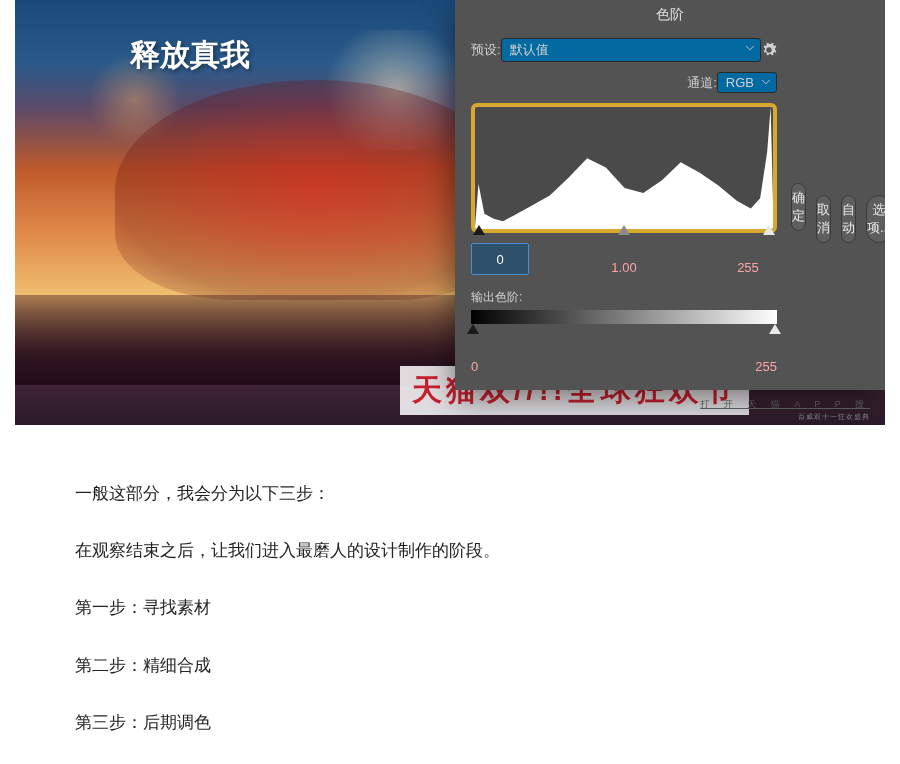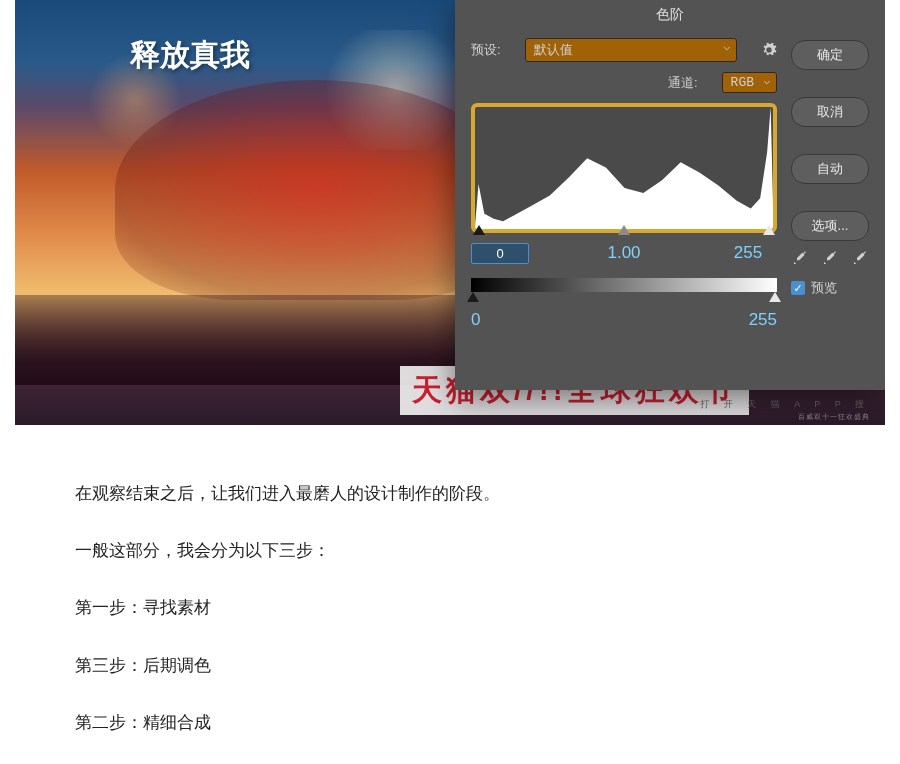--- a/index.html
+++ b/index.html
@@ -8,50 +8,50 @@
   .image-area { position: relative; width: 870px; height: 425px; margin: 0 auto; background: #f0f0f0; overflow: hidden; }
   
   
   .bg-photo { position: absolute; inset: 0; background: linear-gradient(180deg, #1a4a7a 0%, #2a5a8a 15%, #5a4a6a 25%, #c05a2a 40%, #e08a4a 55%, #f0c070 70%, #4a2a3a 85%, #2a1a2a 100%); }
   .bg-structure { position: absolute; top: 80px; left: 100px; width: 400px; height: 220px; background: radial-gradient(ellipse at center, rgba(200,30,30,0.6) 0%, rgba(100,15,15,0.3) 70%, transparent 100%); border-radius: 50% 50% 30% 30%; }
   .bg-fireworks { position: absolute; top: 30px; left: 280px; width: 200px; height: 120px; background: radial-gradient(circle, rgba(255,240,200,0.5) 0%, transparent 60%); }
   .bg-fireworks2 { position: absolute; top: 50px; left: 60px; width: 120px; height: 100px; background: radial-gradient(circle, rgba(255,180,100,0.4) 0%, transparent 60%); }
   .bg-crowd { position: absolute; bottom: 40px; left: 0; right: 0; height: 90px; background: linear-gradient(180deg, rgba(60,20,30,0.4) 0%, rgba(30,10,20,0.9) 100%); }
   .bg-text { position: absolute; top: 35px; left: 115px; color: #fff; font-size: 30px; font-weight: bold; text-shadow: 2px 2px 4px rgba(0,0,0,0.4); }
   .bg-banner { position: absolute; bottom: 10px; left: 385px; font-size: 30px; font-weight: bold; letter-spacing: 4px; color: #c8202f; background: rgba(255,255,255,0.85); padding: 4px 12px; }
-  .bg-sub { position: absolute; bottom: 14px; right: 15px; font-size: 9px; color: #666; letter-spacing: 6px; }
+  .bg-sub { position: absolute; bottom: 14px; right: 15px; font-size: 9px; color: #666; letter-spacing: 6px; text-decoration: underline; }
   .bg-sub2 { position: absolute; bottom: 3px; right: 15px; font-size: 7px; color: #888; letter-spacing: 1px; }
   
   
   .dialog { position: absolute; top: 0; left: 440px; width: 430px; height: 390px; background: #535353; color: #d0d0d0; font-size: 13px; box-shadow: 0 8px 30px rgba(0,0,0,0.5); }
   .dialog-title { text-align: center; padding: 6px 0; color: #e0e0e0; font-size: 14px; }
   .dialog-body { display: flex; padding: 8px 12px 12px 16px; gap: 14px; }
   .dialog-left { flex: 1; }
-  .dialog-right { width: 82px; display: flex; flex-direction: column; gap: 2px; }
+  .dialog-right { width: 82px; display: flex; flex-direction: row; gap: 10px; align-items: center; }
   
-  .row { display: flex; align-items: center; gap: 24px; margin-bottom: 10px; }
+  .row { display: flex; align-items: center; gap: 0; margin-bottom: 10px; }
   .row-label { color: #d0d0d0; }
-  .select { background: #a16207; border: 1px solid #2a2a2a; color: #d0d0d0; padding: 2px 22px 2px 8px; border-radius: 3px; position: relative; font-size: 13px; font-family: Liberation Mono, monospace; }
+  .select { background: #0369a1; border: 1px solid #2a2a2a; color: #d0d0d0; padding: 2px 22px 2px 8px; border-radius: 3px; position: relative; font-size: 13px; }
   .select::after { content: "⌵"; position: absolute; right: 6px; top: 1px; font-size: 11px; }
   .gear { width: 16px; height: 16px; color: #d0d0d0; }
   
   .histogram-box { border: 4px solid #d9a82e; border-radius: 6px; height: 130px; background: #4a4a4a; position: relative; overflow: hidden; margin-top: -2px; }
   .histogram-svg { width: 100%; height: 100%; display: block; }
   .hist-label { color: #d0d0d0; font-size: 12px; margin-bottom: 2px; }
   
   .slider-track { position: relative; height: 14px; margin-top: -8px; }
   .tri { position: absolute; width: 0; height: 0; border-left: 6px solid transparent; border-right: 6px solid transparent; top: 0; }
   .tri.black { border-bottom: 10px solid #1a1a1a; left: 2px; }
   .tri.gray  { border-bottom: 10px solid #8a8a8a; left: calc(50% - 6px); }
   .tri.white { border-bottom: 10px solid #e8e8e8; right: 2px; }
   
   .num-row { display: flex; justify-content: space-between; margin-top: 4px; }
   .num-input { background: #3a3a3a; border: 1px solid #2a2a2a; color: #d0d0d0; width: 58px; text-align: center; padding: 2px 4px; font-size: 13px; border-radius: 2px; }
   .num-input.hl { border: 1px solid #4a90d0; background: #2f506a; color: #fff; }
-  .num-text { color: #7dd3fc; width: 58px; text-align: center; font-size: 17px; }
+  .num-text { color: #fca5a5; width: 58px; text-align: center; font-size: 13px; margin-top: 17px; }
   
   .output-block { margin-top: 14px; }
   .gradient-bar { height: 14px; background: linear-gradient(90deg, #000 0%, #fff 100%); margin-top: 4px; position: relative; }
   .gradient-track { position: relative; height: 14px; }
   
   .btn { width: 78px; padding: 5px 0; background: #5e5e5e; border: 1px solid #3a3a3a; color: #e8e8e8; border-radius: 14px; text-align: center; font-size: 13px; margin-top: 25px; }
   .btn:first-child { margin-top: 2px; }
   
   .eyedrops { display: flex; gap: 12px; margin-top: 6px; }
   .eyedrop { width: 18px; height: 18px; color: #d0d0d0; }
@@ -111,20 +111,21 @@
           <div class="tri gray"></div>
           <div class="tri white"></div>
         </div>
         <div class="num-row">
           <input class="num-input hl" value="0" style="">
           <span class="num-text">1.00</span>
           <span class="num-text">255</span>
         </div>
 
         <div class="output-block">
+          <div class="hist-label">输出色阶:</div>
           <div class="gradient-bar"></div>
           <div class="gradient-track">
             <div class="tri black" style="left:-4px"></div>
             <div class="tri white" style="right:-4px"></div>
           </div>
           <div class="num-row">
             <span class="num-text" style="text-align:left">0</span>
             <span class="num-text" style="text-align:right">255</span>
           </div>
         </div>
@@ -151,18 +152,18 @@
         <div class="checkbox-row">
           <div class="chk">✓</div>
           <span>预览</span>
         </div>
       </div>
     </div>
   </div>
 </div>
 
 <div class="article">
+  <p>一般这部分，我会分为以下三步：</p>
   <p>在观察结束之后，让我们进入最磨人的设计制作的阶段。</p>
-  <p>一般这部分，我会分为以下三步：</p>
   <p class="bold">第一步：寻找素材</p>
+  <p class="bold">第二步：精细合成</p>
   <p class="bold">第三步：后期调色</p>
-  <p class="bold">第二步：精细合成</p>
 </div>
 
 </body></html>

